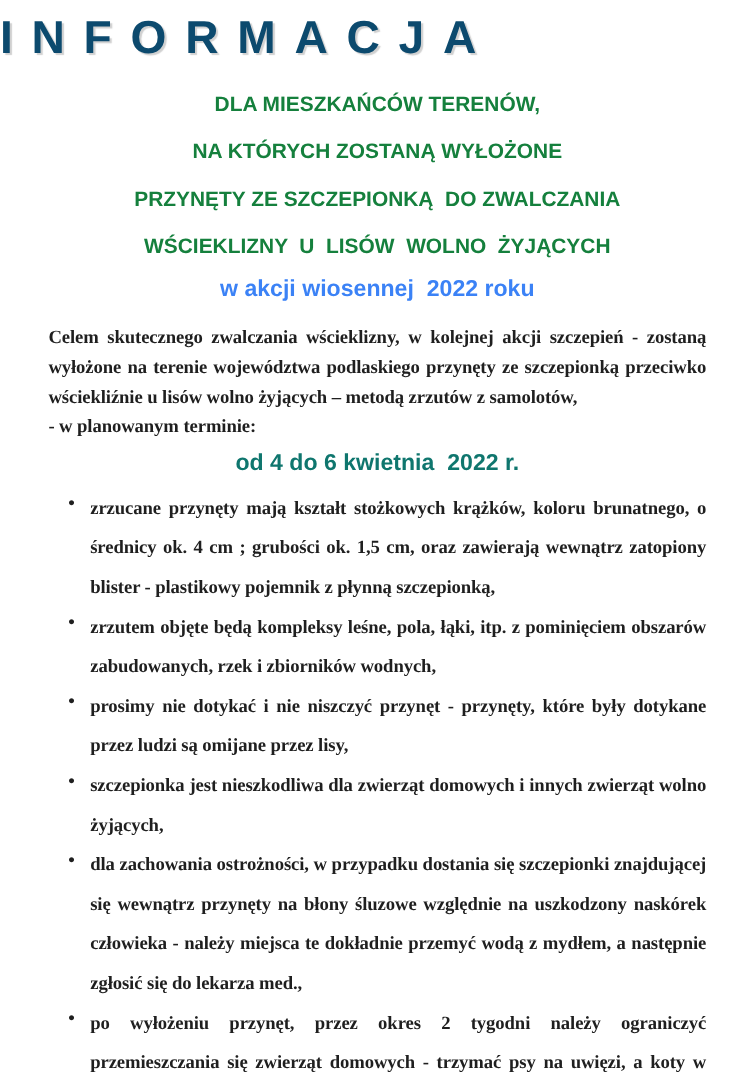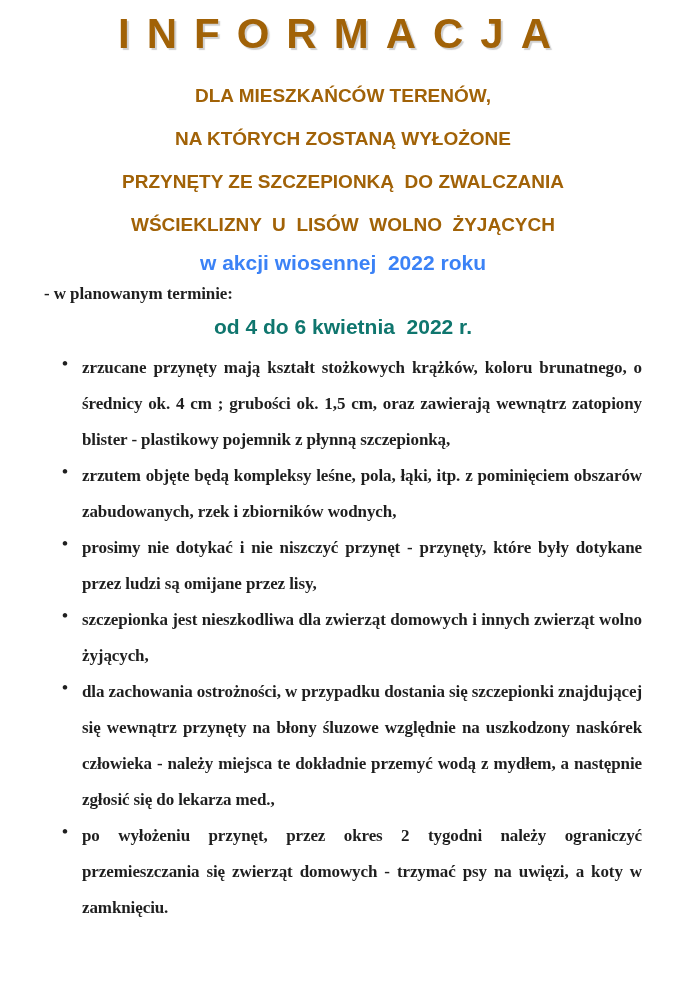--- a/index.html
+++ b/index.html
@@ -8,37 +8,36 @@
     width:686px; height:984px;
     margin:0 auto;
     background:#ffffff;
     box-sizing:border-box;
     overflow:hidden;
     font-family:"Liberation Serif", serif;
     color:#1f1f1f;
   }
   .title {
     margin-top:10px;
-    text-align:center;
     font-family:"Liberation Sans", sans-serif;
     font-weight:700;
     font-size:42px;
     line-height:48px;
     letter-spacing:17px;
-    color:#a16207;
+    color:#0c4a6e;
     text-shadow:2px 2px 1px rgba(120,120,120,0.35);
     white-space:nowrap;
   }
   .headers { margin-top:16px; }
   .header-line {
     font-family:"Liberation Sans", sans-serif;
     font-weight:700;
     font-size:19px;
     line-height:43px;
-    color:#a16207;
+    color:#15803d;
     text-align:center;
     white-space:pre-wrap;
   }
   .season-line {
     font-family:"Liberation Sans", sans-serif;
     font-weight:700;
     font-size:21px;
     line-height:34px;
     color:#3b82f6;
     text-align:center;
@@ -116,20 +115,21 @@
   <div class="title">INFORMACJA</div>
 
   <div class="headers">
     <div class="header-line">DLA MIESZKAŃCÓW TERENÓW,</div>
     <div class="header-line">NA KTÓRYCH ZOSTANĄ WYŁOŻONE</div>
     <div class="header-line">PRZYNĘTY ZE SZCZEPIONKĄ  DO ZWALCZANIA</div>
     <div class="header-line">WŚCIEKLIZNY  U  LISÓW  WOLNO  ŻYJĄCYCH</div>
     <div class="season-line">w akcji wiosennej  2022 roku</div>
   </div>
 
+  <div class="intro">Celem skutecznego zwalczania wścieklizny, w kolejnej akcji szczepień - zostaną wyłożone na terenie województwa podlaskiego przynęty ze szczepionką przeciwko wściekliźnie u lisów wolno żyjących – metodą zrzutów z samolotów,</div>
 
   <div class="intro-line2">- w planowanym terminie:</div>
 
   <div class="date-line">od 4 do 6 kwietnia  2022 r.</div>
 
   <div class="bullets">
     <div class="bullet-item">
       <span class="bullet-dot">•</span>
       <div class="bullet-text">zrzucane przynęty mają kształt stożkowych krążków, koloru brunatnego, o średnicy ok. 4 cm ; grubości ok. 1,5 cm, oraz zawierają wewnątrz zatopiony blister -  plastikowy pojemnik  z płynną szczepionką,</div>
     </div>

